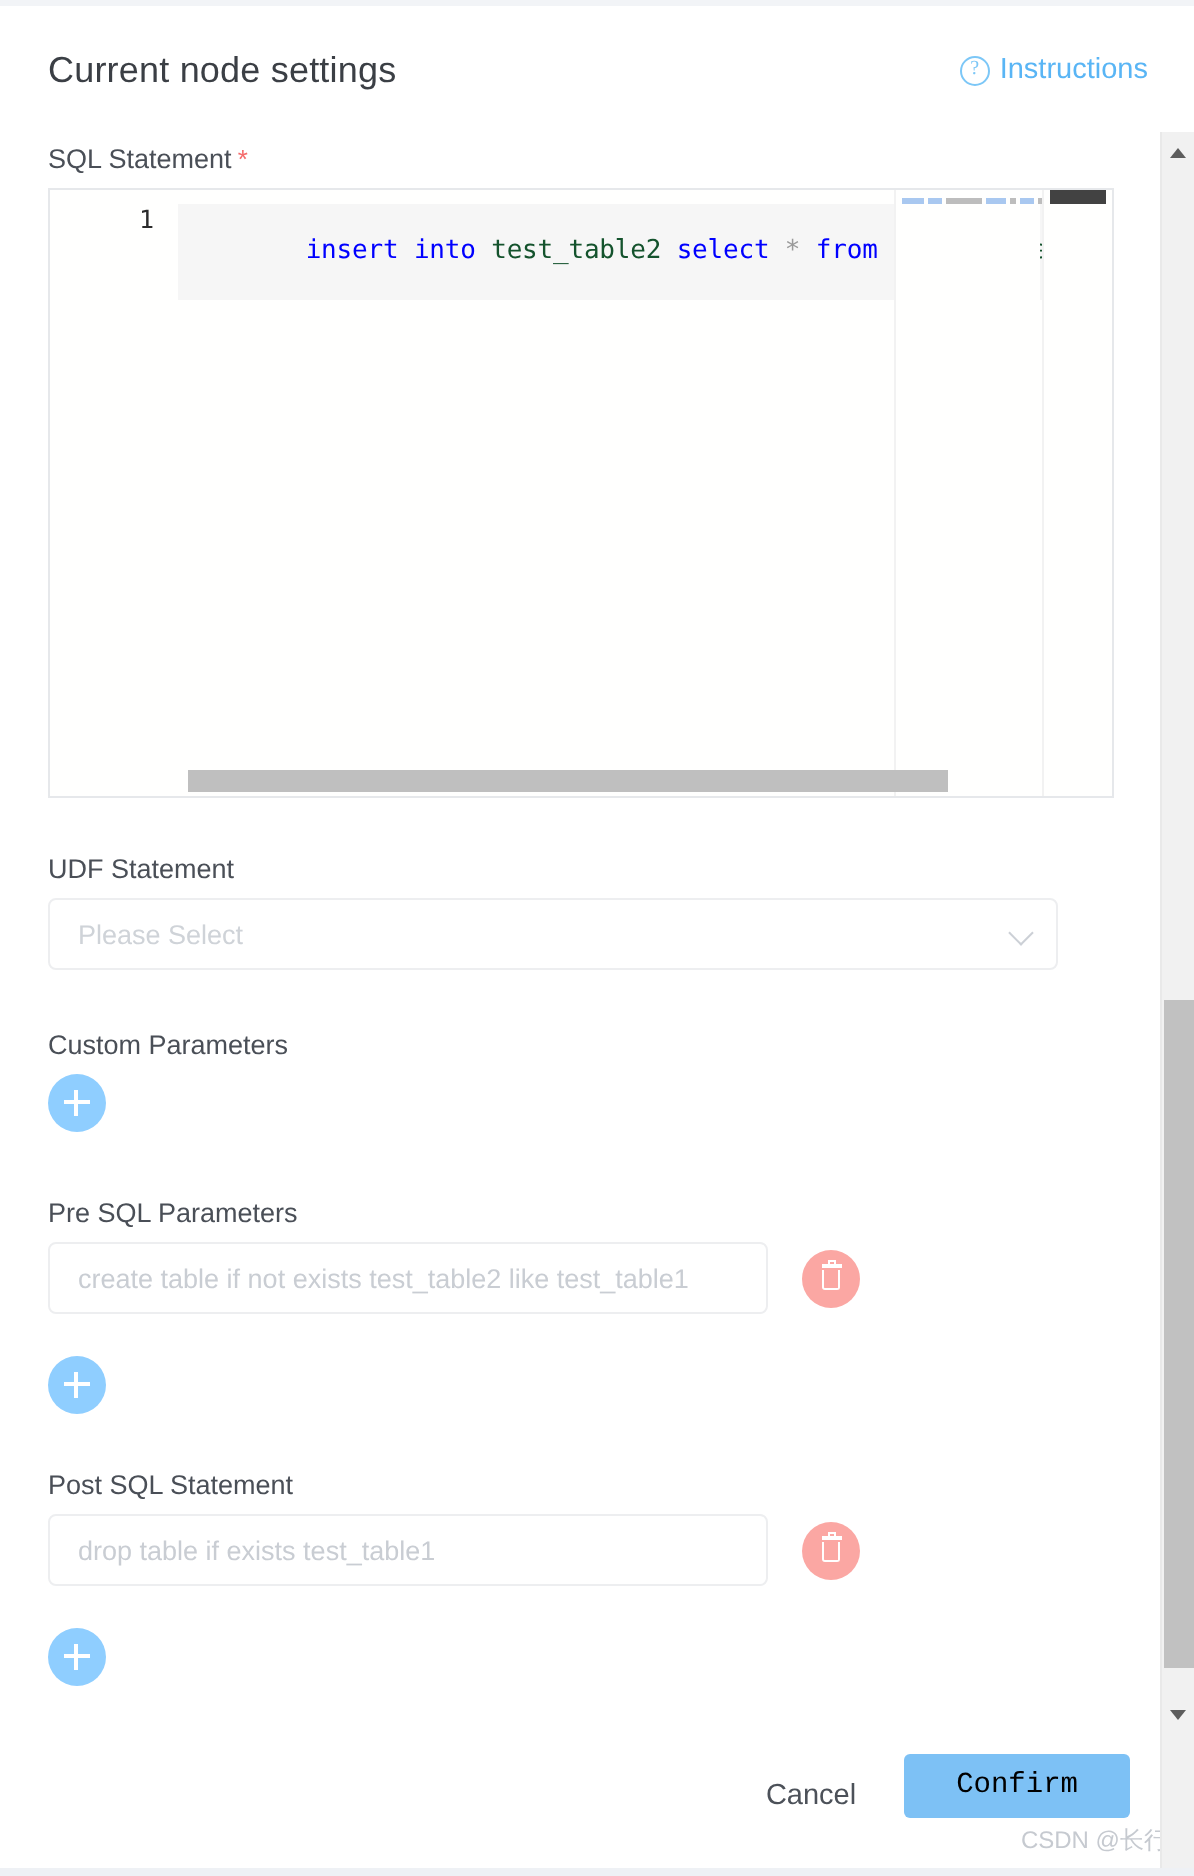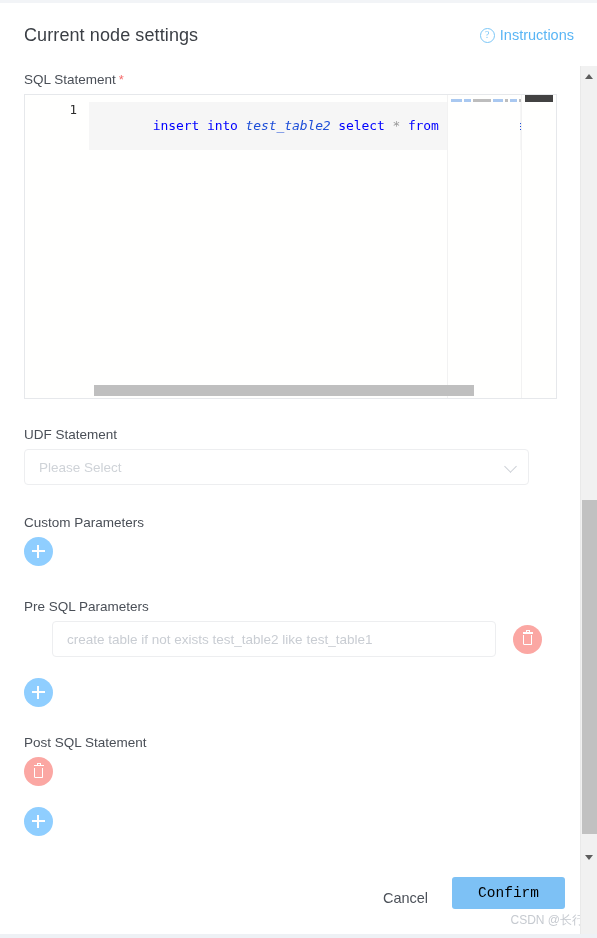--- a/index.html
+++ b/index.html
@@ -120,21 +120,21 @@
     top: 7px;
     left: 64px;
     white-space: pre;
     font-family: "DejaVu Sans Mono", monospace;
     font-size: 13px;
     letter-spacing: -0.1px;
     background: #f6f6f6;
     padding: 1px 2px 2px 2px;
   }
   .tok-kw  { color: #0000ff; }
-  .tok-id  { color: #1d4ed8; font-style: italic; }
+  .tok-id  { color: #14532d; }
   .tok-op  { color: #9a9a9a; }
 
   .editor-minimap {
     position: absolute;
     top: 0;
     right: 36px;
     width: 73px;
     height: 100%;
     background: #fffffe;
     border-left: 1px solid #f2f2f2;
@@ -270,34 +270,33 @@
     border-radius: 0 0 1.5px 1.5px;
   }
 
   
   .row-input {
     display: flex;
     align-items: center;
     gap: 17px;
   }
   .text-input {
-    width: 444px;
+    width: 360px;
     height: 36px;
     border: 1px solid #edeef0;
     border-radius: 4px;
     background: #fff;
     display: flex;
     align-items: center;
     padding: 0 14px;
     font-size: 13.5px;
     color: #c9cdd3;
     cursor: text;
     overflow: hidden;
     white-space: nowrap;
-    margin-left: 28px;
   }
 
   
   .footer {
     position: absolute;
     right: 32px;
     bottom: 26px;
     display: flex;
     align-items: center;
     gap: 14px;
@@ -440,20 +439,21 @@
             <i class="can"></i>
         </span>
       </div>
     </div>
     <div class="btn-circle btn-add" style="margin-top:21px;">
       <span class="plus-glyph"></span>
     </div>
 
     <label class="field-label" style="margin-top:28px;">Post SQL Statement</label>
     <div class="row-input">
+      <div class="text-input">drop table if exists test_table1</div>
       <div class="btn-circle btn-del">
         <span class="trash-glyph">
           <i class="handle"></i>
             <i class="lid"></i>
             <i class="can"></i>
         </span>
       </div>
     </div>
     <div class="btn-circle btn-add" style="margin-top:21px;">
       <span class="plus-glyph"></span>

